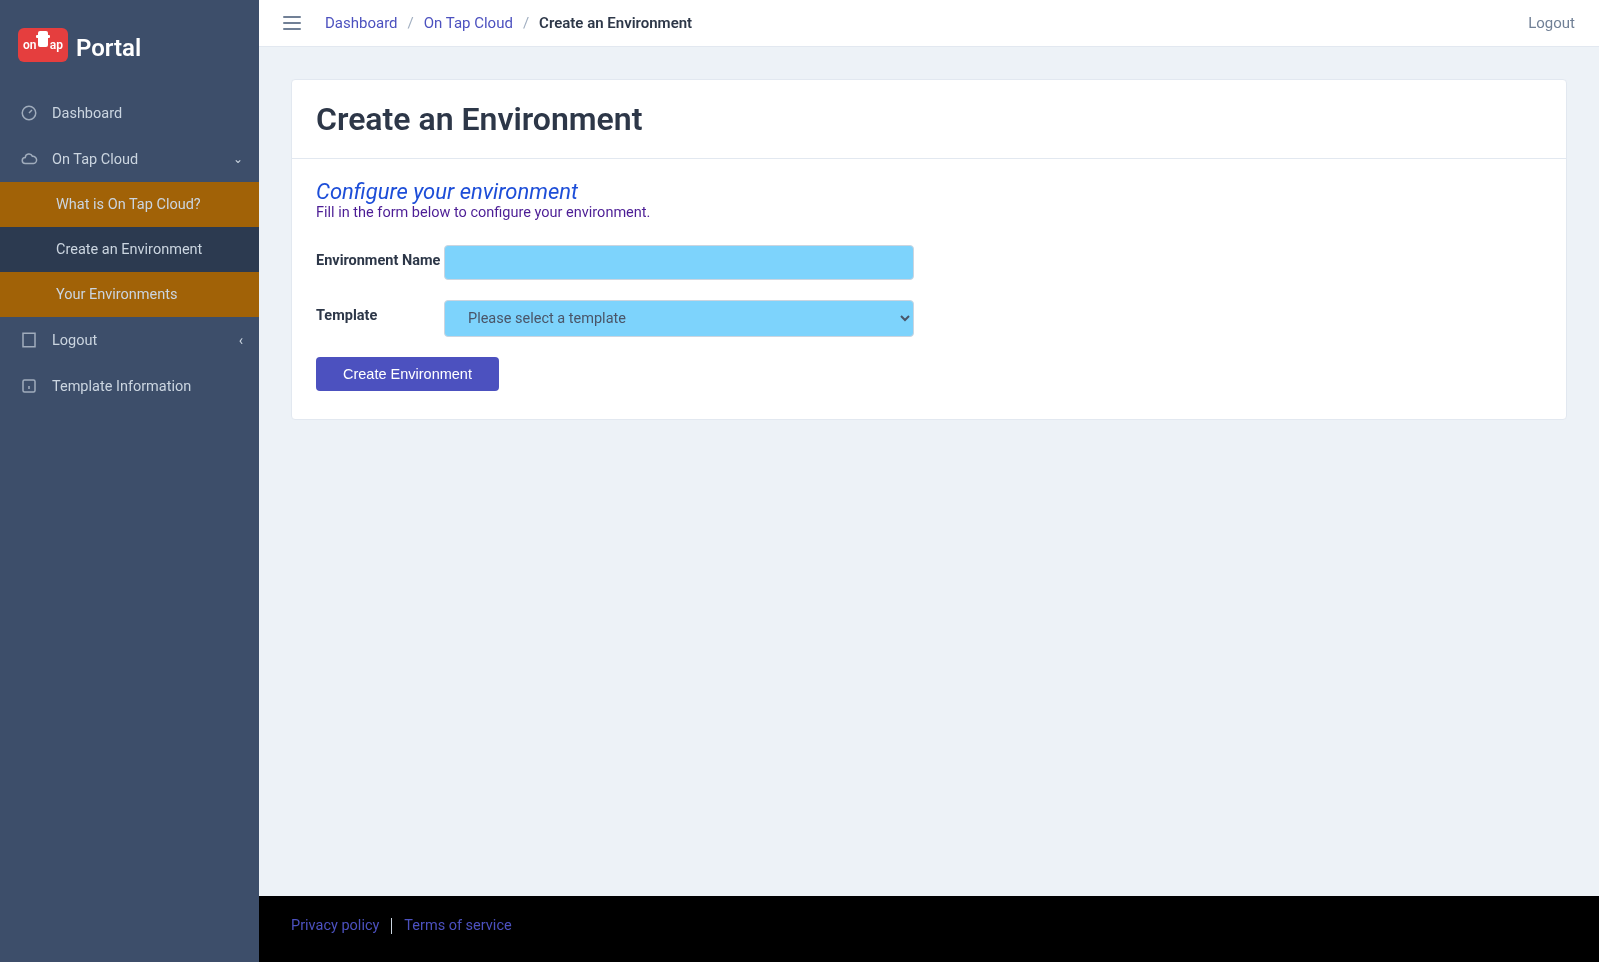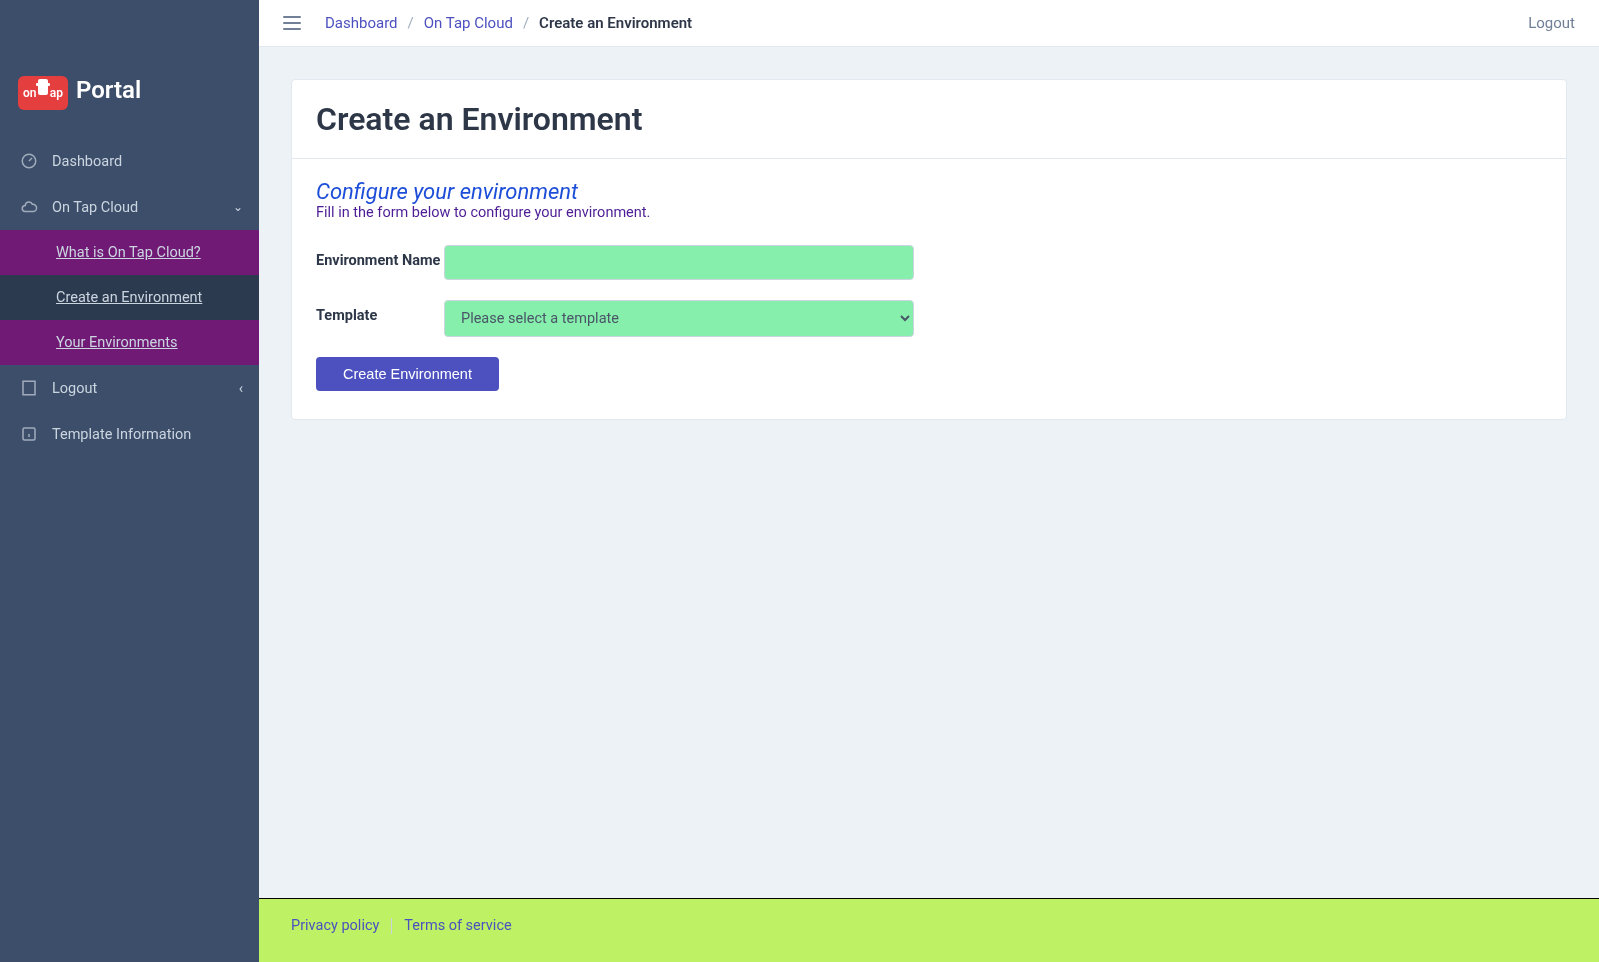--- a/index.html
+++ b/index.html
@@ -18,24 +18,23 @@
     .sidebar {
       width: 259px;
       background: #3d4e6a;
       color: #cbd5e0;
       flex-shrink: 0;
       display: flex;
       flex-direction: column;
     }
     .sidebar-brand {
       display: flex;
-      align-items: flex-start;
+      align-items: flex-end;
       padding: 28px 18px;
       gap: 8px;
-      margin-top: 48px;
     }
     .logo-badge {
       width: 50px;
       height: 34px;
       background: #e53e3e;
       border-radius: 6px;
       display: flex;
       align-items: center;
       justify-content: center;
       color: white;
@@ -109,22 +108,21 @@
     .nav-icon {
       width: 18px;
       height: 18px;
       display: inline-flex;
       align-items: center;
       justify-content: center;
       opacity: 0.7;
     }
     .subnav {
       list-style: none;
-      background: #701a75;
-      text-decoration: underline;
+      background: #a16207;
     }
     .subnav-item {
       padding: 14px 20px 14px 56px;
       cursor: pointer;
       font-size: 14.5px;
     }
     .subnav-item.active {
       background: #2c3a50;
     }
     .main {
@@ -225,48 +223,48 @@
       color: #2d3748;
       font-size: 14.5px;
       padding-top: 7px;
       flex-shrink: 0;
     }
     .form-control {
       width: 470px;
     }
     input[type="text"], select, textarea {
       width: 100%;
-      padding: 8px 12px;
+      padding: 8px 19px;
       border: 1px solid #cbd5e0;
       border-radius: 4px;
       font-size: 14.5px;
       font-family: inherit;
       color: #4a5568;
-      background: #86efac;
+      background: #7dd3fc;
     }
     select {
       cursor: pointer;
     }
     textarea {
       height: 120px;
       resize: both;
     }
     .btn-primary {
       background: #4c51bf;
       color: white;
       border: none;
       padding: 9px 27px;
       border-radius: 4px;
       font-size: 14.5px;
       cursor: pointer;
     }
     .footer {
-      background: #bef264;
+      background: #000000;
       padding: 18px 32px;
-      border-top: 1px solid #000000;
+      border-top: 3px solid #000000;
     }
     .footer-links {
       display: flex;
       gap: 12px;
       align-items: center;
       margin-bottom: 10px;
     }
     .footer-links a {
       color: #4c51bf;
       text-decoration: none;

